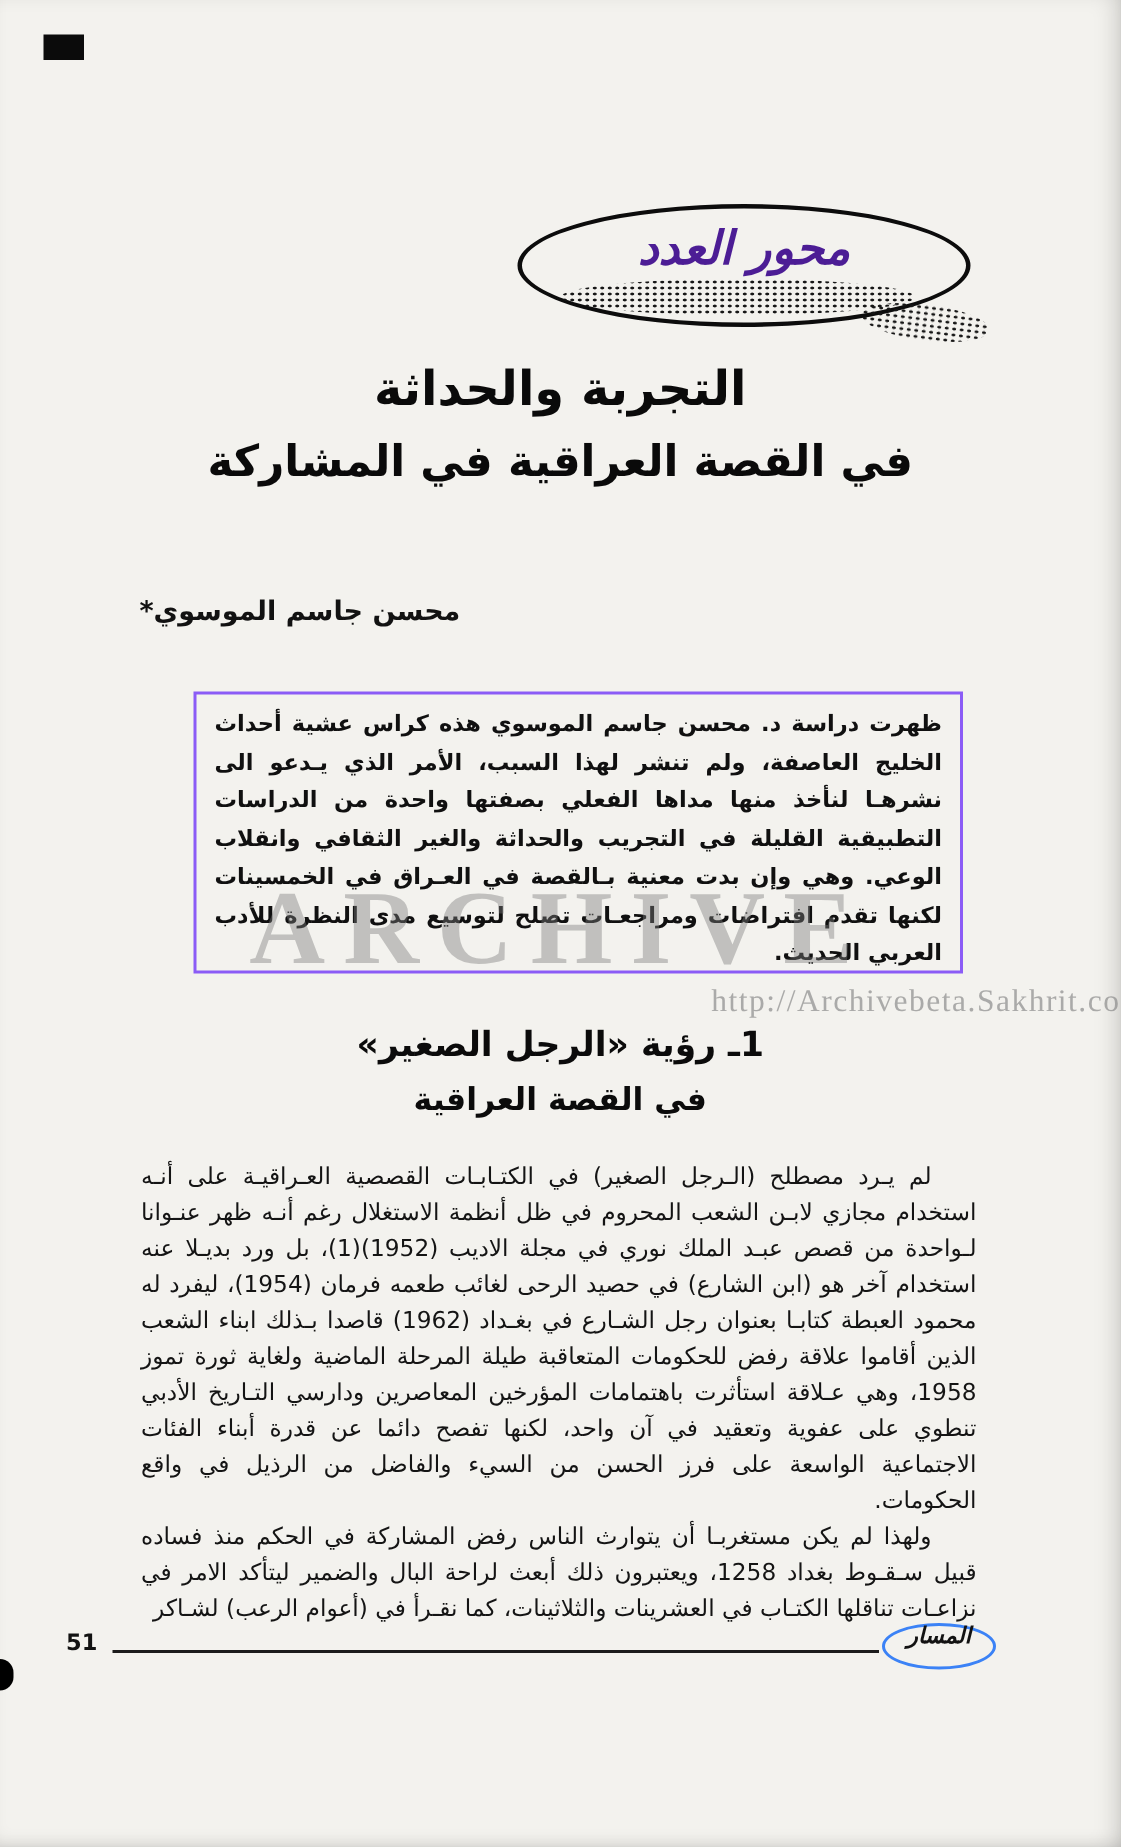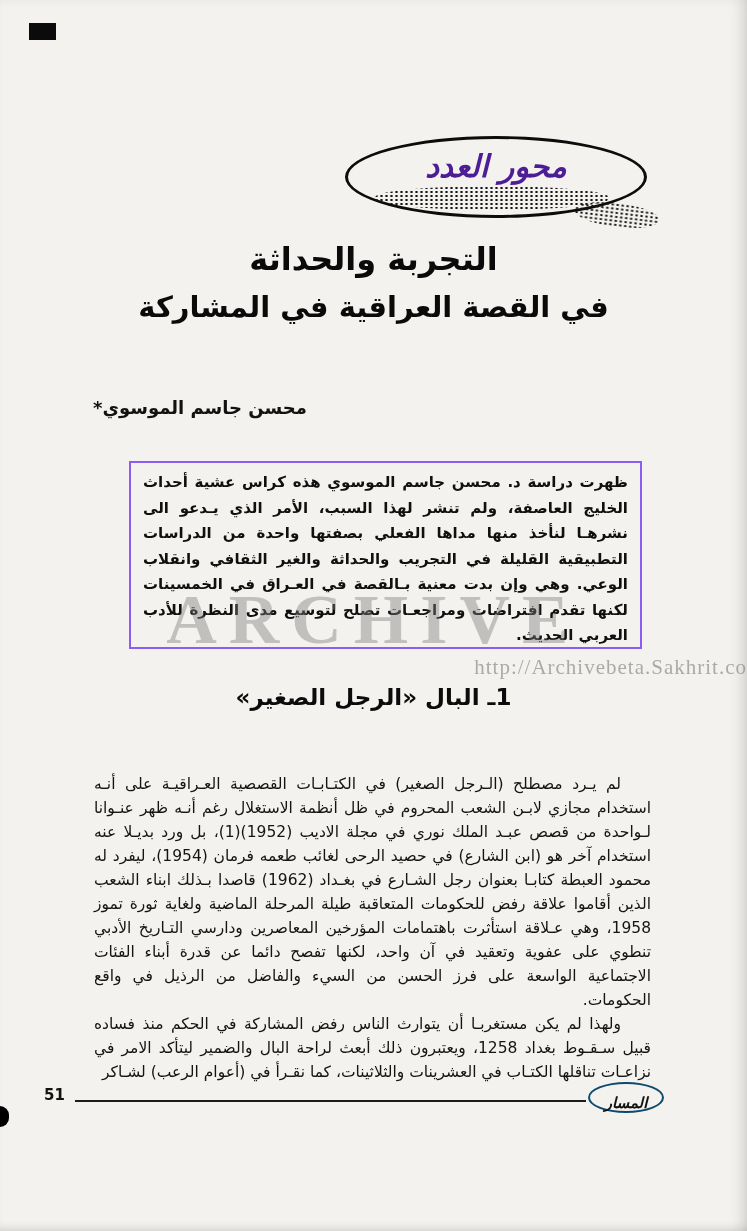--- a/index.html
+++ b/index.html
@@ -106,22 +106,22 @@
     position:absolute; left:75px; top:1100px;
     width:511px; height:2px; background:#1c1c1c;
   }
   .page-number {
     position:absolute; left:44px; top:1086px;
     font-size:15px; font-weight:700;
   }
   .journal-stamp {
     position:absolute; left:588px; top:1082px;
     width:76px; height:31px;
-    border:2px solid #0c4a6e; border-radius:50%;
-    display:flex; align-items:flex-end; justify-content:center;
+    border:2px solid #3b82f6; border-radius:50%;
+    display:flex; align-items:flex-start; justify-content:center;font-family:Liberation Mono, monospace;
   }
   .journal-name {
     direction:rtl; font-size:15px; font-weight:700; font-style:italic;
     line-height:1;
   }
   .edge-mark {
     position:absolute; left:0; top:1106px;
     width:9px; height:21px; background:#000;
     border-radius:0 10px 10px 0;
   }
@@ -147,21 +147,22 @@
   <div class="author">محسن جاسم الموسوي*</div>
 
   <div class="abstract-box">
     <span>ظهرت دراسة د. محسن جاسم الموسوي هذه كراس عشية أحداث الخليج العاصفة، ولم تنشر لهذا السبب، الأمر الذي يـدعو الى نشرهـا لنأخذ منها مداها الفعلي بصفتها واحدة من الدراسات التطبيقية القليلة في التجريب والحداثة والغير الثقافي وانقلاب الوعي. وهي وإن بدت معنية بـالقصة في العـراق في الخمسينات لكنها تقدم افتراضات ومراجعـات تصلح لتوسيع مدى النظرة للأدب العربي الحديث.</span>
   </div>
 
   <div class="watermark-text">ARCHIVE</div>
   <div class="watermark-url">http://Archivebeta.Sakhrit.co</div>
 
   <div class="section-heading">
-    <div class="section-line1">1ـ البال «الرجل الصغير»</div>
+    <div class="section-line1">1ـ رؤية «الرجل الصغير»</div>
+    <div class="section-line2">في القصة العراقية</div>
   </div>
 
   <div class="body-text">
     <p>لم يـرد مصطلح (الـرجل الصغير) في الكتـابـات القصصية العـراقيـة على أنـه استخدام مجازي لابـن الشعب المحروم في ظل أنظمة الاستغلال رغم أنـه ظهر عنـوانا لـواحدة من قصص عبـد الملك نوري في مجلة الاديب (1952)(1)، بل ورد بديـلا عنه استخدام آخر هو (ابن الشارع) في حصيد الرحى لغائب طعمه فرمان (1954)، ليفرد له محمود العبطة كتابـا بعنوان رجل الشـارع في بغـداد (1962) قاصدا بـذلك ابناء الشعب الذين أقاموا علاقة رفض للحكومات المتعاقبة طيلة المرحلة الماضية ولغاية ثورة تموز 1958، وهي عـلاقة استأثرت باهتمامات المؤرخين المعاصرين ودارسي التـاريخ الأدبي تنطوي على عفوية وتعقيد في آن واحد، لكنها تفصح دائما عن قدرة أبناء الفئات الاجتماعية الواسعة على فرز الحسن من السيء والفاضل من الرذيل في واقع الحكومات.</p>
     <p>ولهذا لم يكن مستغربـا أن يتوارث الناس رفض المشاركة في الحكم منذ فساده قبيل سـقـوط بغداد 1258، ويعتبرون ذلك أبعث لراحة البال والضمير ليتأكد الامر في نزاعـات تناقلها الكتـاب في العشرينات والثلاثينات، كما نقـرأ في (أعوام الرعب) لشـاكر</p>
   </div>
 
   <div class="page-number">51</div>
   <div class="footer-rule"></div>
   <div class="journal-stamp">

